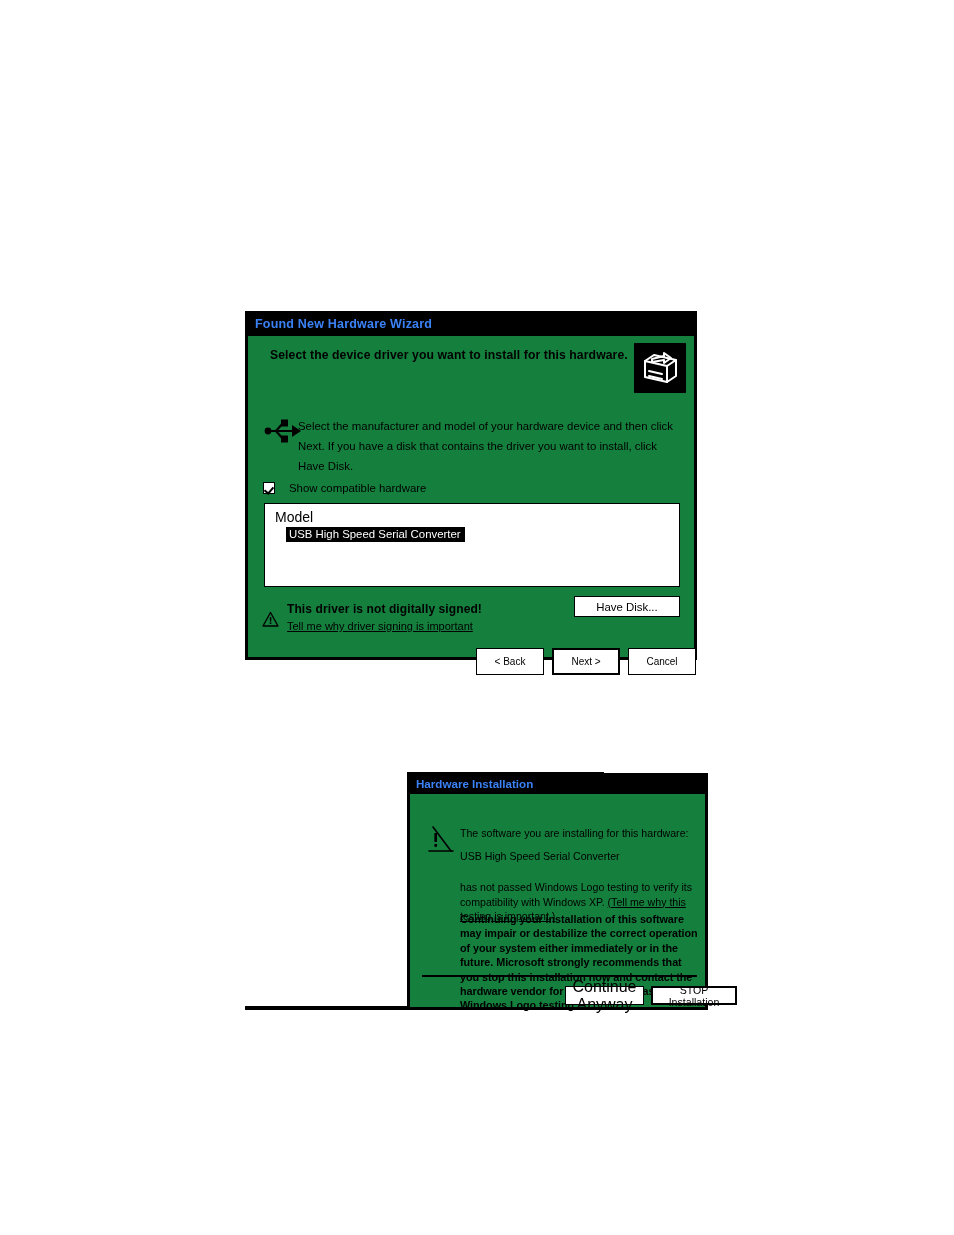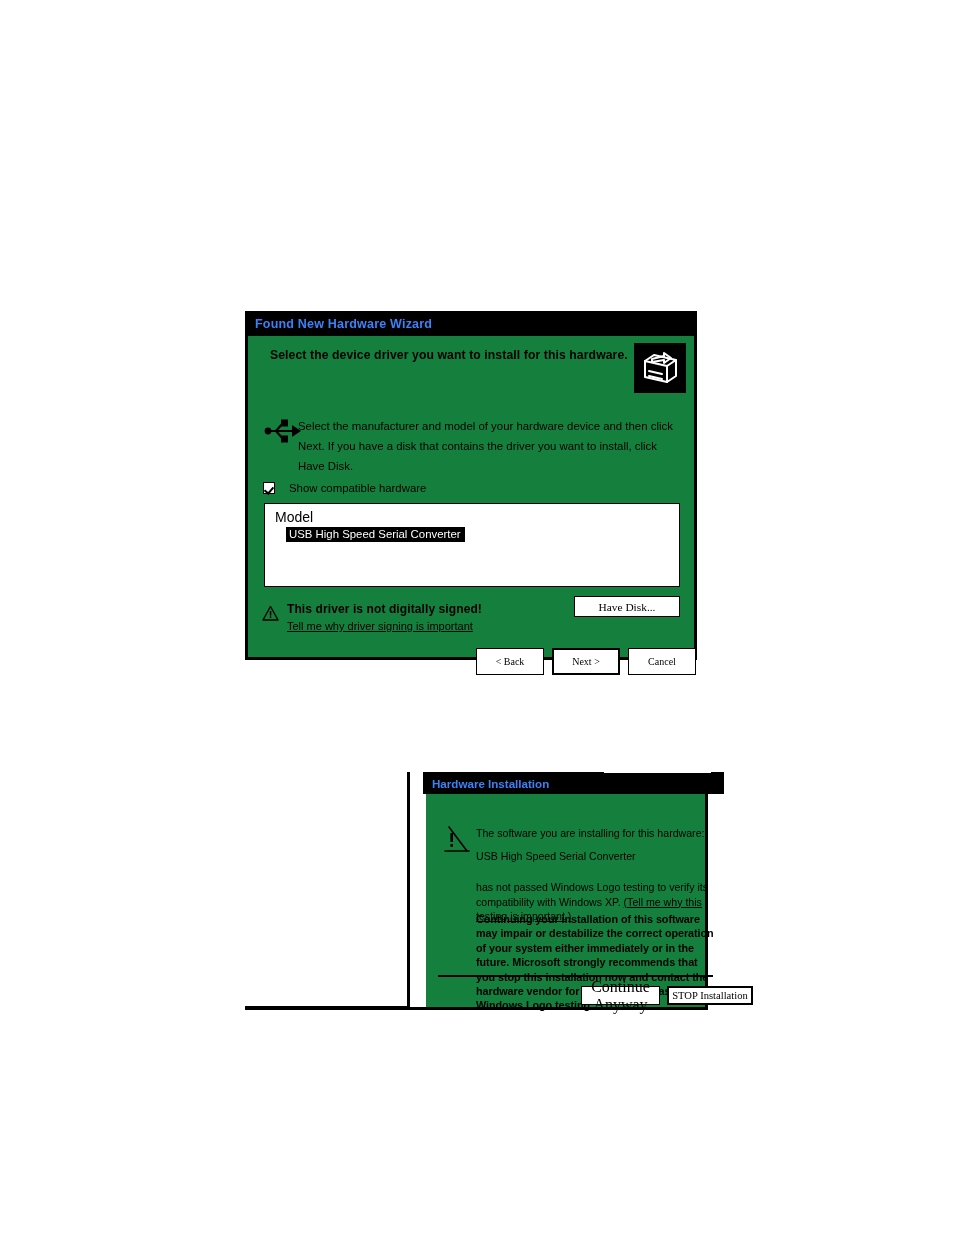--- a/index.html
+++ b/index.html
@@ -164,21 +164,21 @@
     padding: 1px 4px 2px 3px;
     white-space: nowrap;
   }
 
   #signing-warn-row {
     position: absolute;
     left: 14px;
     top: 262px;
     display: flex;
     gap: 8px;
-    align-items: center;
+    align-items: flex-end;
   }
   #signing-texts { padding-top: 1px; }
   #signing-title {
     font-size: 12px;
     font-weight: bold;
     letter-spacing: 0.1px;
   }
   #signing-link {
     font-size: 11px;
     text-decoration: underline;
@@ -186,21 +186,21 @@
     display: block;
     cursor: pointer;
   }
 
   .btn {
     box-sizing: border-box;
     border: 1.5px solid #000;
     background: #fff;
     color: #000;
     text-align: center;
-    font-family: Liberation Serif, serif;
+    font-family: Liberation Sans, sans-serif;
     padding: 0;
     display: flex;
     align-items: center;
     justify-content: center;
     cursor: pointer;
   }
   .btn.default { border-width: 2.5px; }
 
   #have-disk-button {
     position: absolute;
@@ -225,21 +225,20 @@
   }
 
   
   #hwinstall-dialog {
     left: 407px;
     top: 772px;
     width: 301px;
     height: 238px;
     border: 3px solid #000;
     border-top: none;
-    padding-left: 16px;
   }
   #hwinstall-notch {
     position: absolute;
     left: 194px;
     top: -4px;
     width: 107px;
     height: 5px;
     background: #fff;
   }
   #hwinstall-dialog .titlebar {

